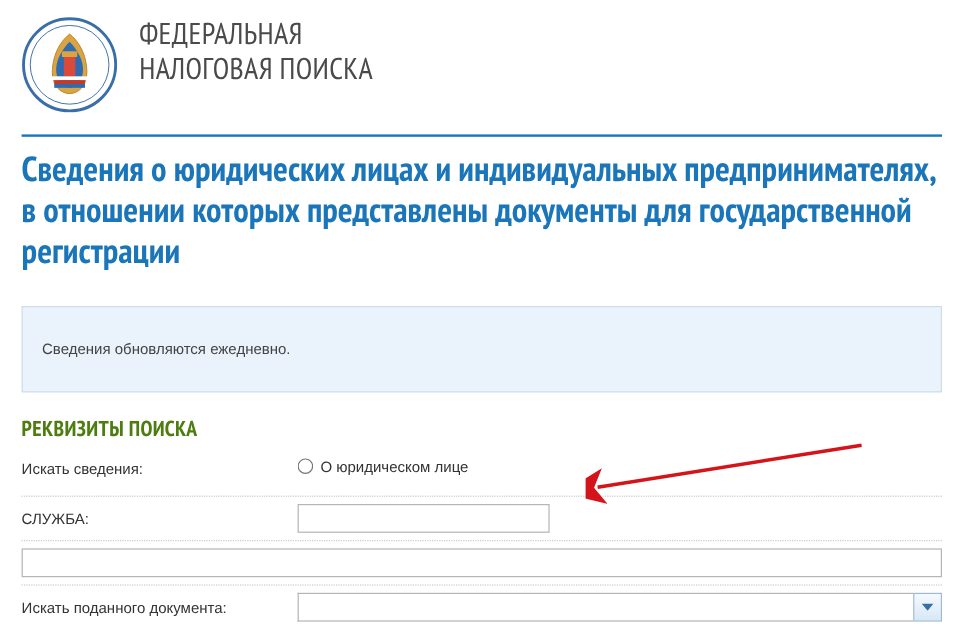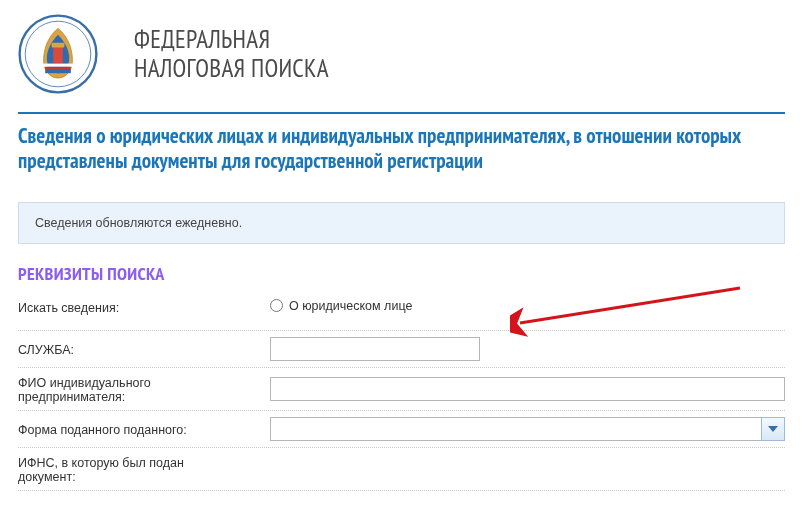--- a/index.html
+++ b/index.html
@@ -5,22 +5,22 @@
   * { box-sizing: border-box; margin: 0; padding: 0; }
   body {
     font-family: "Helvetica Neue", Arial, sans-serif;
     background: #fff;
     width: 803px;
     padding: 14px 18px 20px 18px;
     color: #333;
   }
   .header {
     display: flex;
-    align-items: center;
-    gap: 36px;
+    align-items: flex-start;
+    gap: 18px;
     margin-bottom: 18px;
   }
   .logo-wrap { width: 80px; height: 80px; flex: 0 0 80px; }
   .org-title {
     font-family: "PT Sans Narrow", "Arial Narrow", Arial, sans-serif;
     font-stretch: condensed;
     font-size: 25px;
     line-height: 1.15;
     letter-spacing: 0.3px;
     color: #4a4a4a;
@@ -28,51 +28,50 @@
   }
   .divider {
     border: none;
     border-top: 2px solid #1b76b9;
     margin-bottom: 10px;
   }
   .page-title {
     font-family: "PT Sans Narrow", "Arial Narrow", Arial, sans-serif;
     font-stretch: condensed;
     color: #1b76b9;
-    font-size: 21px;
+    font-size: 29px;
     line-height: 1.18;
     font-weight: 600;
     margin-bottom: 28px;
   }
   .notice {
     background: #eaf2fb;
     border: 1px solid #cddcee;
-    padding: 13px 16px;
+    padding: 28px 16px;
     font-size: 12.5px;
     color: #444;
     margin-bottom: 18px;
   }
   .section-heading {
     font-family: "PT Sans Narrow", "Arial Narrow", Arial, sans-serif;
     font-stretch: condensed;
     font-size: 18px;
     letter-spacing: 0.3px;
-    color: #8b5cf6;
+    color: #4d7c0f;
     margin-bottom: 12px;
     font-weight: 600;
   }
   .form-row {
     display: flex;
     align-items: center;
     border-bottom: 1px dotted #c9c9c9;
     padding: 6px 0;
     min-height: 34px;
     font-size: 12.5px;
     color: #333;
-    gap: 22px;
   }
   .form-row.first { border-bottom: 1px dotted #c9c9c9; padding-top: 2px; align-items: flex-start; }
   .form-label {
     width: 230px;
     flex: 0 0 230px;
     padding-right: 10px;
     padding-top: 2px;
   }
   .form-control-area {
     flex: 1;
@@ -172,28 +171,27 @@
 </div>
 
 <div class="form-row">
   <div class="form-label">СЛУЖБА:</div>
   <div class="form-control-area">
     <input type="text" class="tbox short" style="">
   </div>
 </div>
 
 <div class="form-row">
-  <div class="form-label">ФИО индивидуального предпринимателя:</div>
   <div class="form-control-area">
     <input type="text" class="tbox full" style="">
   </div>
 </div>
 
 <div class="form-row">
-  <div class="form-label">Форма поданного поданного:</div>
+  <div class="form-label">Искать поданного документа:</div>
   <div class="form-control-area">
     <div class="select-wrap">
       <div class="select-display"></div>
       <div class="select-btn">
         <svg width="10" height="6">
             <path d="M0 0 L10 0 L5 6 Z" fill="#3a6ea8"></path>
           </svg>
       </div>
     </div>
   </div>

